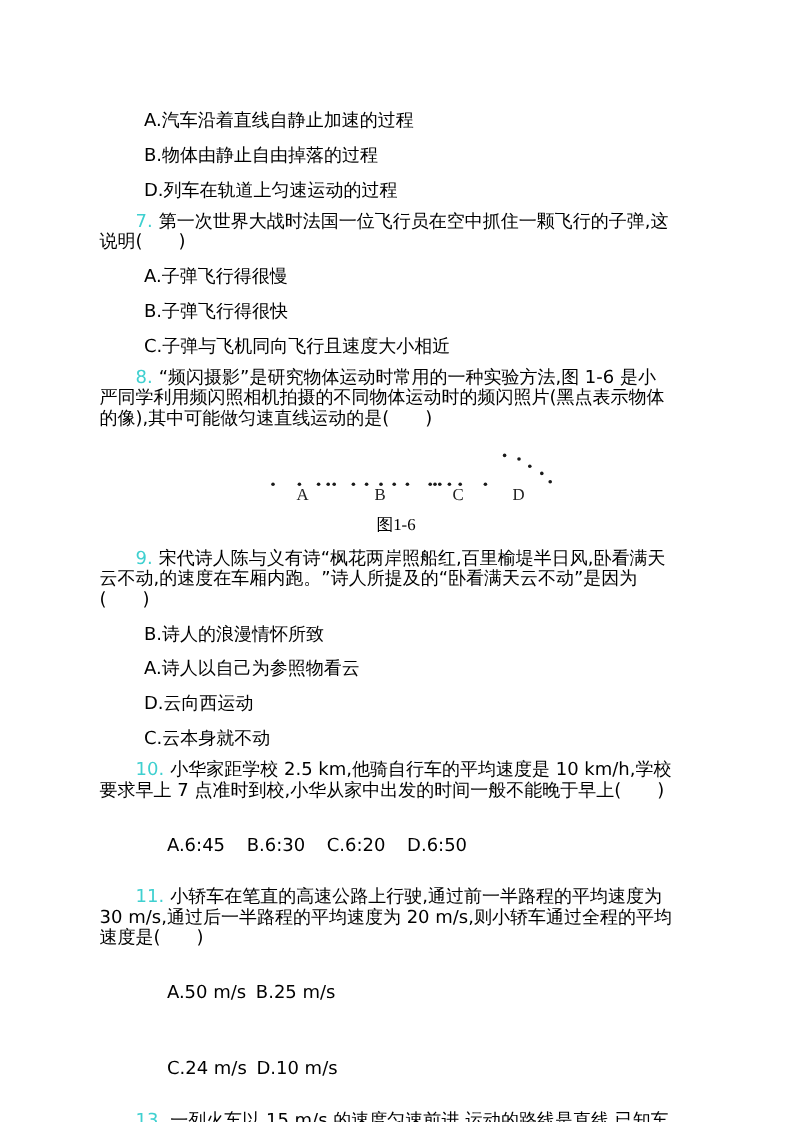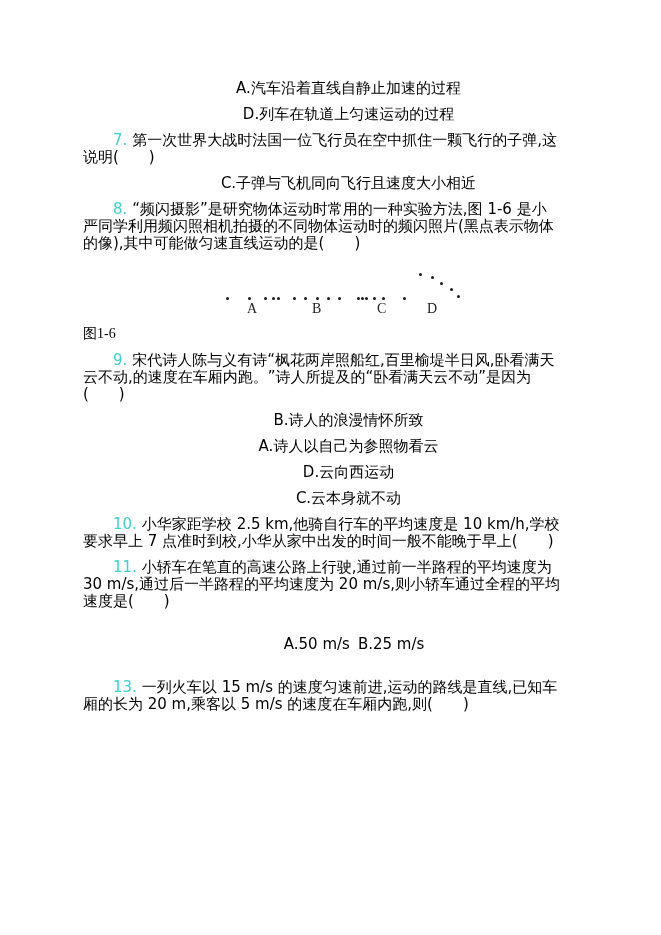--- a/index.html
+++ b/index.html
@@ -4,46 +4,49 @@
 <style>
   html,body{margin:0;padding:0;}
   body{
     width:661px;height:935px;position:relative;overflow:hidden;
     background:#ffffff;
     font-family:"DejaVu Sans",sans-serif;
     font-size:15px;color:#000000;
     -webkit-font-smoothing:none;
   }
   .doc{position:absolute;left:83px;top:80px;width:494px;}
-  .line{line-height:17px;margin:0 0 9px 0;white-space:pre-wrap;text-align:center;}
+  .line{line-height:17px;margin:12px 0 9px 0;white-space:pre-wrap;}
   .opt{padding-left:37px;}
   .qpara{line-height:17px;margin:0 16px 9px 0;text-indent:2em;}
   .qnum{color:var(--qnum,#3fd0d0);margin-right:5px;}
   .optline span{margin-right:18px;}
   .optline.tight span{margin-right:8px;}
   .figure{position:relative;width:578px;height:64px;margin:0 0 0 0;}
   .dot{position:absolute;width:3px;height:3px;background:#1a1a1a;border-radius:50%;}
   .dotlabel{
     position:absolute;font-family:"Liberation Serif",serif;
     font-size:14px;line-height:14px;color:#222;
   }
   .caption{
-    font-family:"Liberation Serif",serif;
+    text-align:center;font-family:"Liberation Serif",serif;
     font-size:14px;line-height:17px;margin:0 0 10px 0;
   }
 </style>
 </head>
 <body>
 
 <div class="doc">
 
   <div class="line opt">A.汽车沿着直线自静止加速的过程</div>
+  <div class="line opt">B.物体由静止自由掉落的过程</div>
   <div class="line opt">D.列车在轨道上匀速运动的过程</div>
 
   <p class="qpara"><span class="qnum">7.</span><span>第一次世界大战时法国一位飞行员在空中抓住一颗飞行的子弹,这说明(　　)</span></p>
+  <div class="line opt">A.子弹飞行得很慢</div>
+  <div class="line opt">B.子弹飞行得很快</div>
   <div class="line opt">C.子弹与飞机同向飞行且速度大小相近</div>
 
   <p class="qpara"><span class="qnum">8.</span><span>“频闪摄影”是研究物体运动时常用的一种实验方法,图 1-6 是小严同学利用频闪照相机拍摄的不同物体运动时的频闪照片(黑点表示物体的像),其中可能做匀速直线运动的是(　　)</span></p>
 
   <div class="figure" id="figure">
       <div class="dot" style="left: 143px; top: 36px; background: rgb(26, 26, 26);"></div>
       <div class="dot" style="left: 165px; top: 36px; background: rgb(26, 26, 26);"></div>
       <div class="dot" style="left: 181px; top: 36px; background: rgb(26, 26, 26);"></div>
       <div class="dot" style="left: 189px; top: 36px; background: rgb(26, 26, 26);"></div>
       <div class="dot" style="left: 194px; top: 36px; background: rgb(26, 26, 26);"></div>
@@ -70,21 +73,27 @@
     </div>
   <div class="caption">图1-6</div>
 
   <p class="qpara"><span class="qnum">9.</span><span>宋代诗人陈与义有诗“枫花两岸照船红,百里榆堤半日风,卧看满天云不动,的速度在车厢内跑。”诗人所提及的“卧看满天云不动”是因为(　　)</span></p>
   <div class="line opt">B.诗人的浪漫情怀所致</div>
   <div class="line opt">A.诗人以自己为参照物看云</div>
   <div class="line opt">D.云向西运动</div>
   <div class="line opt">C.云本身就不动</div>
 
   <p class="qpara"><span class="qnum">10.</span><span>小华家距学校 2.5 km,他骑自行车的平均速度是 10 km/h,学校要求早上 7 点准时到校,小华从家中出发的时间一般不能晚于早上(　　)</span></p>
+  <div class="line opt optline">
+    <span>A.6:45</span><span>B.6:30</span><span>C.6:20</span><span>D.6:50</span>
+  </div>
 
   <p class="qpara"><span class="qnum">11.</span><span>小轿车在笔直的高速公路上行驶,通过前一半路程的平均速度为 30 m/s,通过后一半路程的平均速度为 20 m/s,则小轿车通过全程的平均速度是(　　)</span></p>
   <div class="line opt optline tight">
     <span>A.50 m/s</span><span>B.25 m/s</span>
+  </div>
+  <div class="line opt optline tight">
+    <span>C.24 m/s</span><span>D.10 m/s</span>
   </div>
 
   <p class="qpara"><span class="qnum">13.</span><span>一列火车以 15 m/s 的速度匀速前进,运动的路线是直线,已知车厢的长为 20 m,乘客以 5 m/s 的速度在车厢内跑,则(　　)</span></p>
 
 </div>
 
 </body></html>

